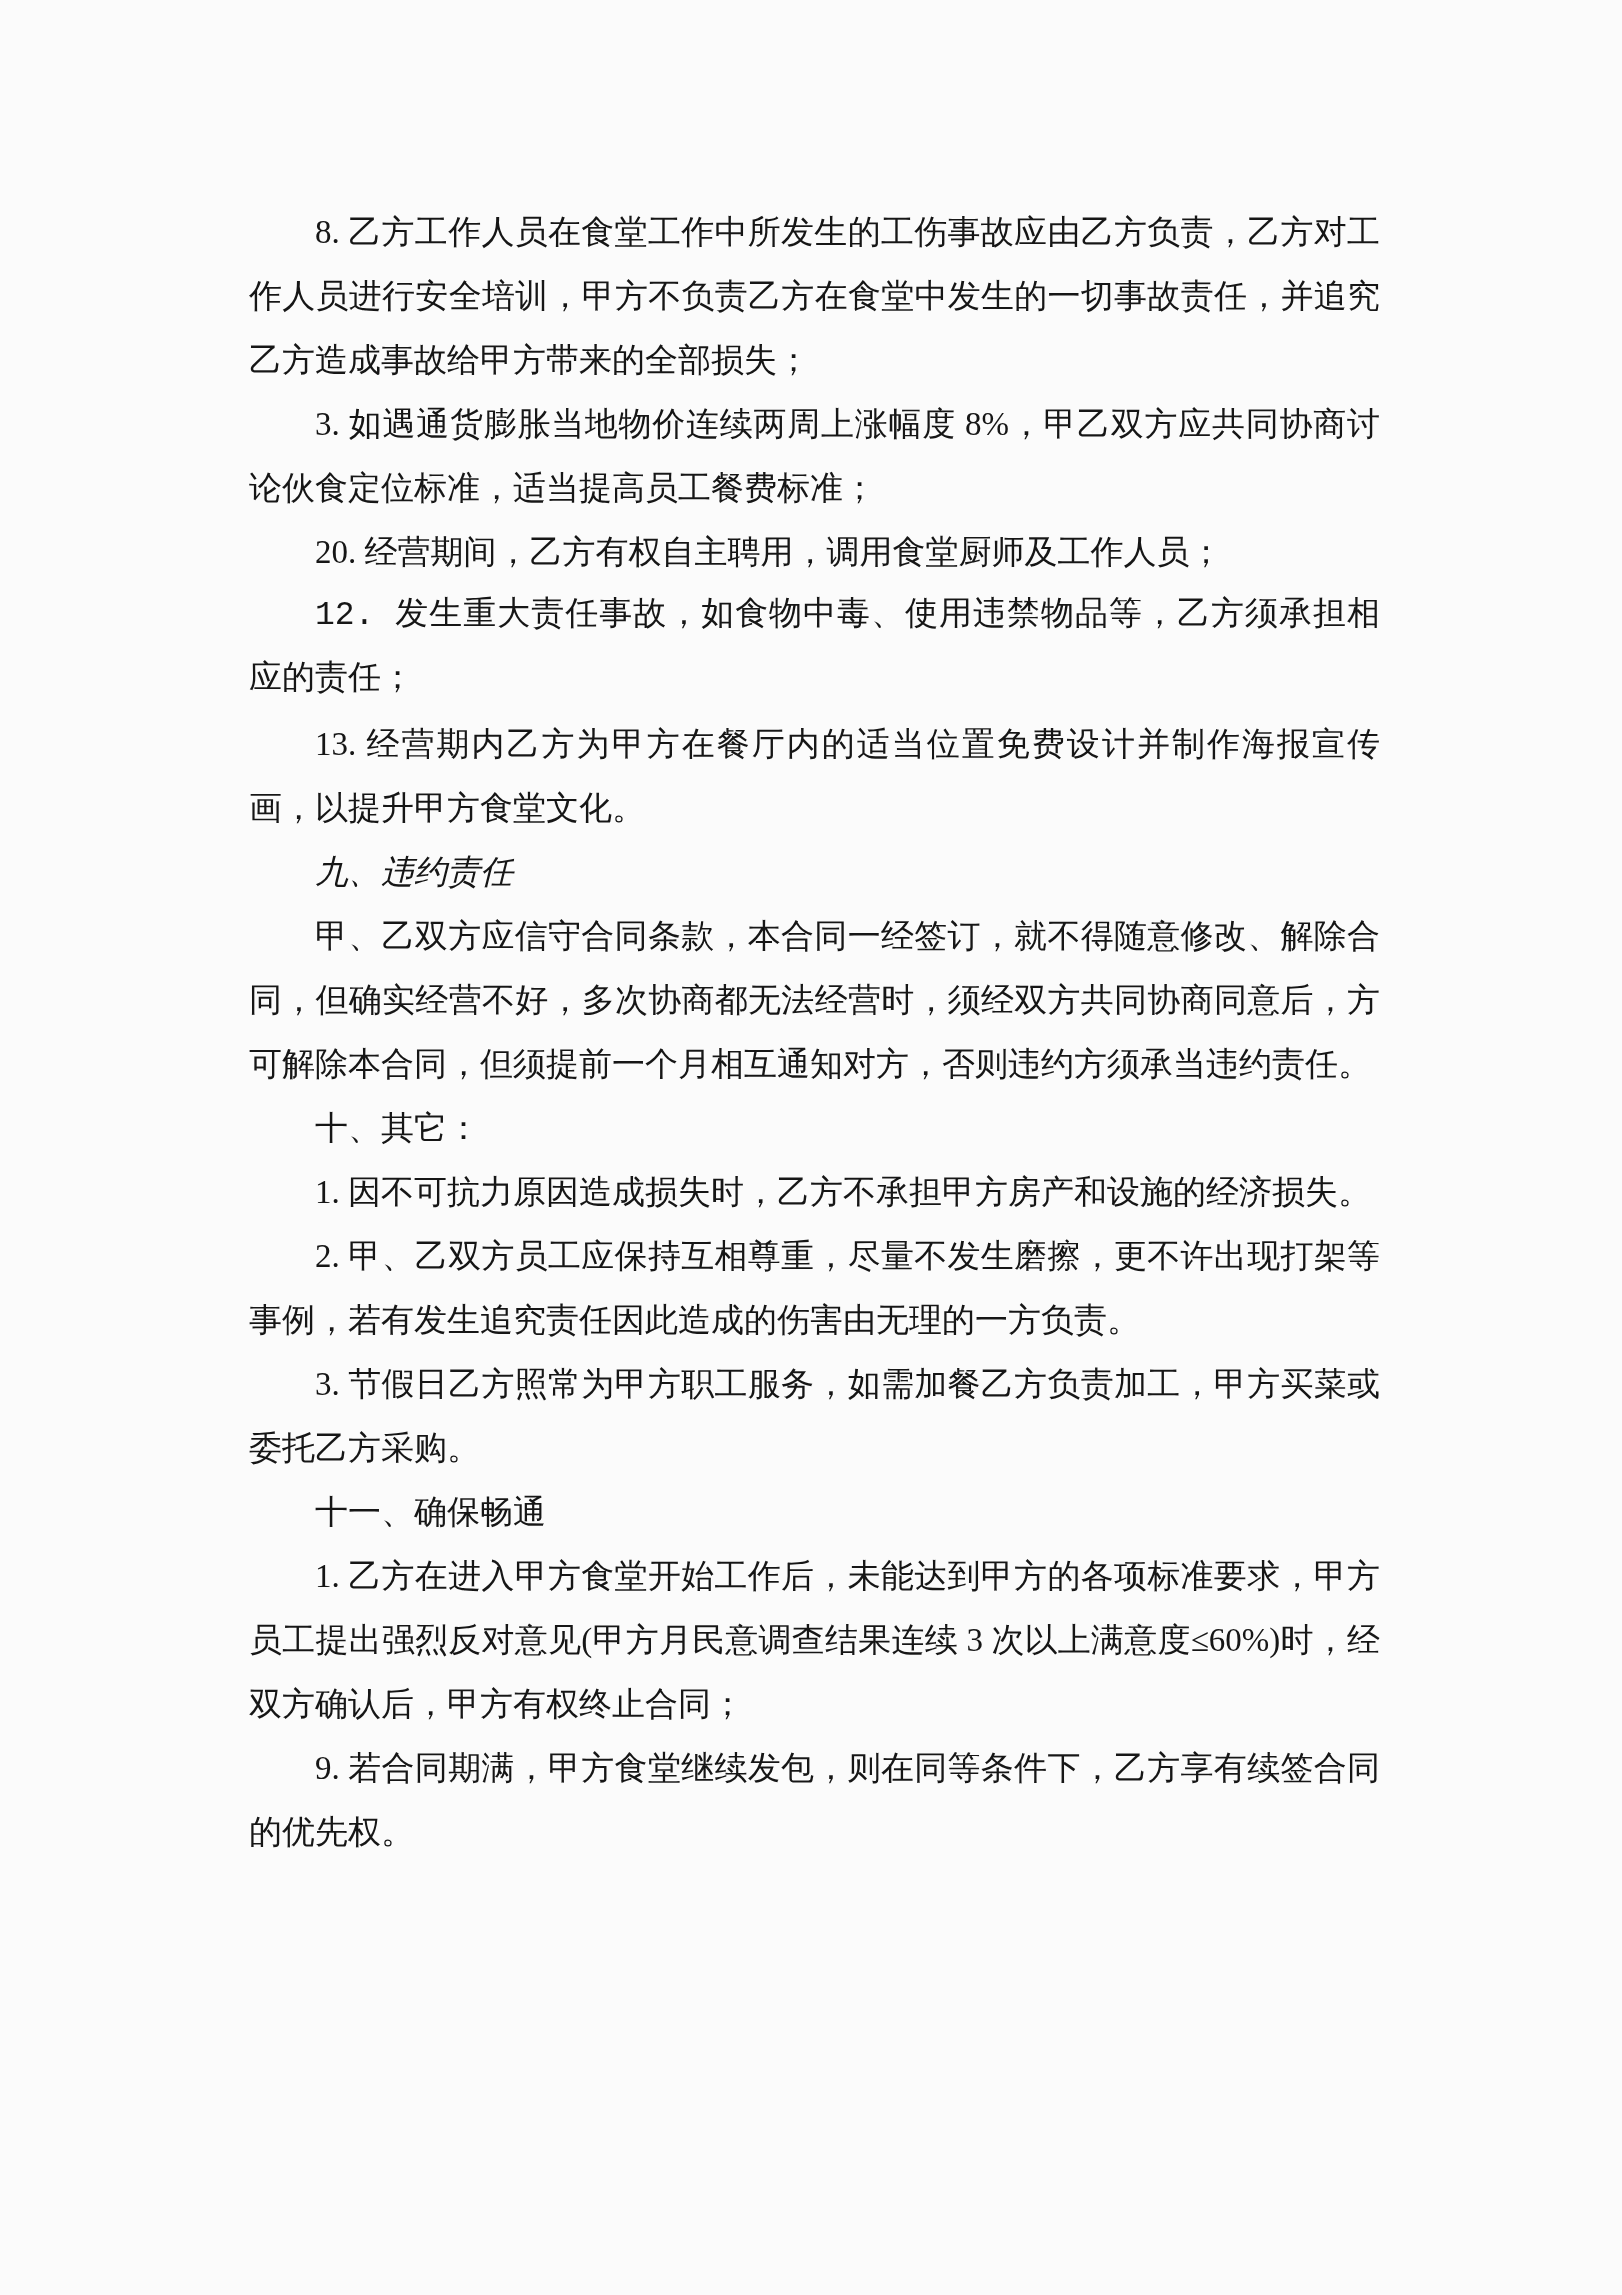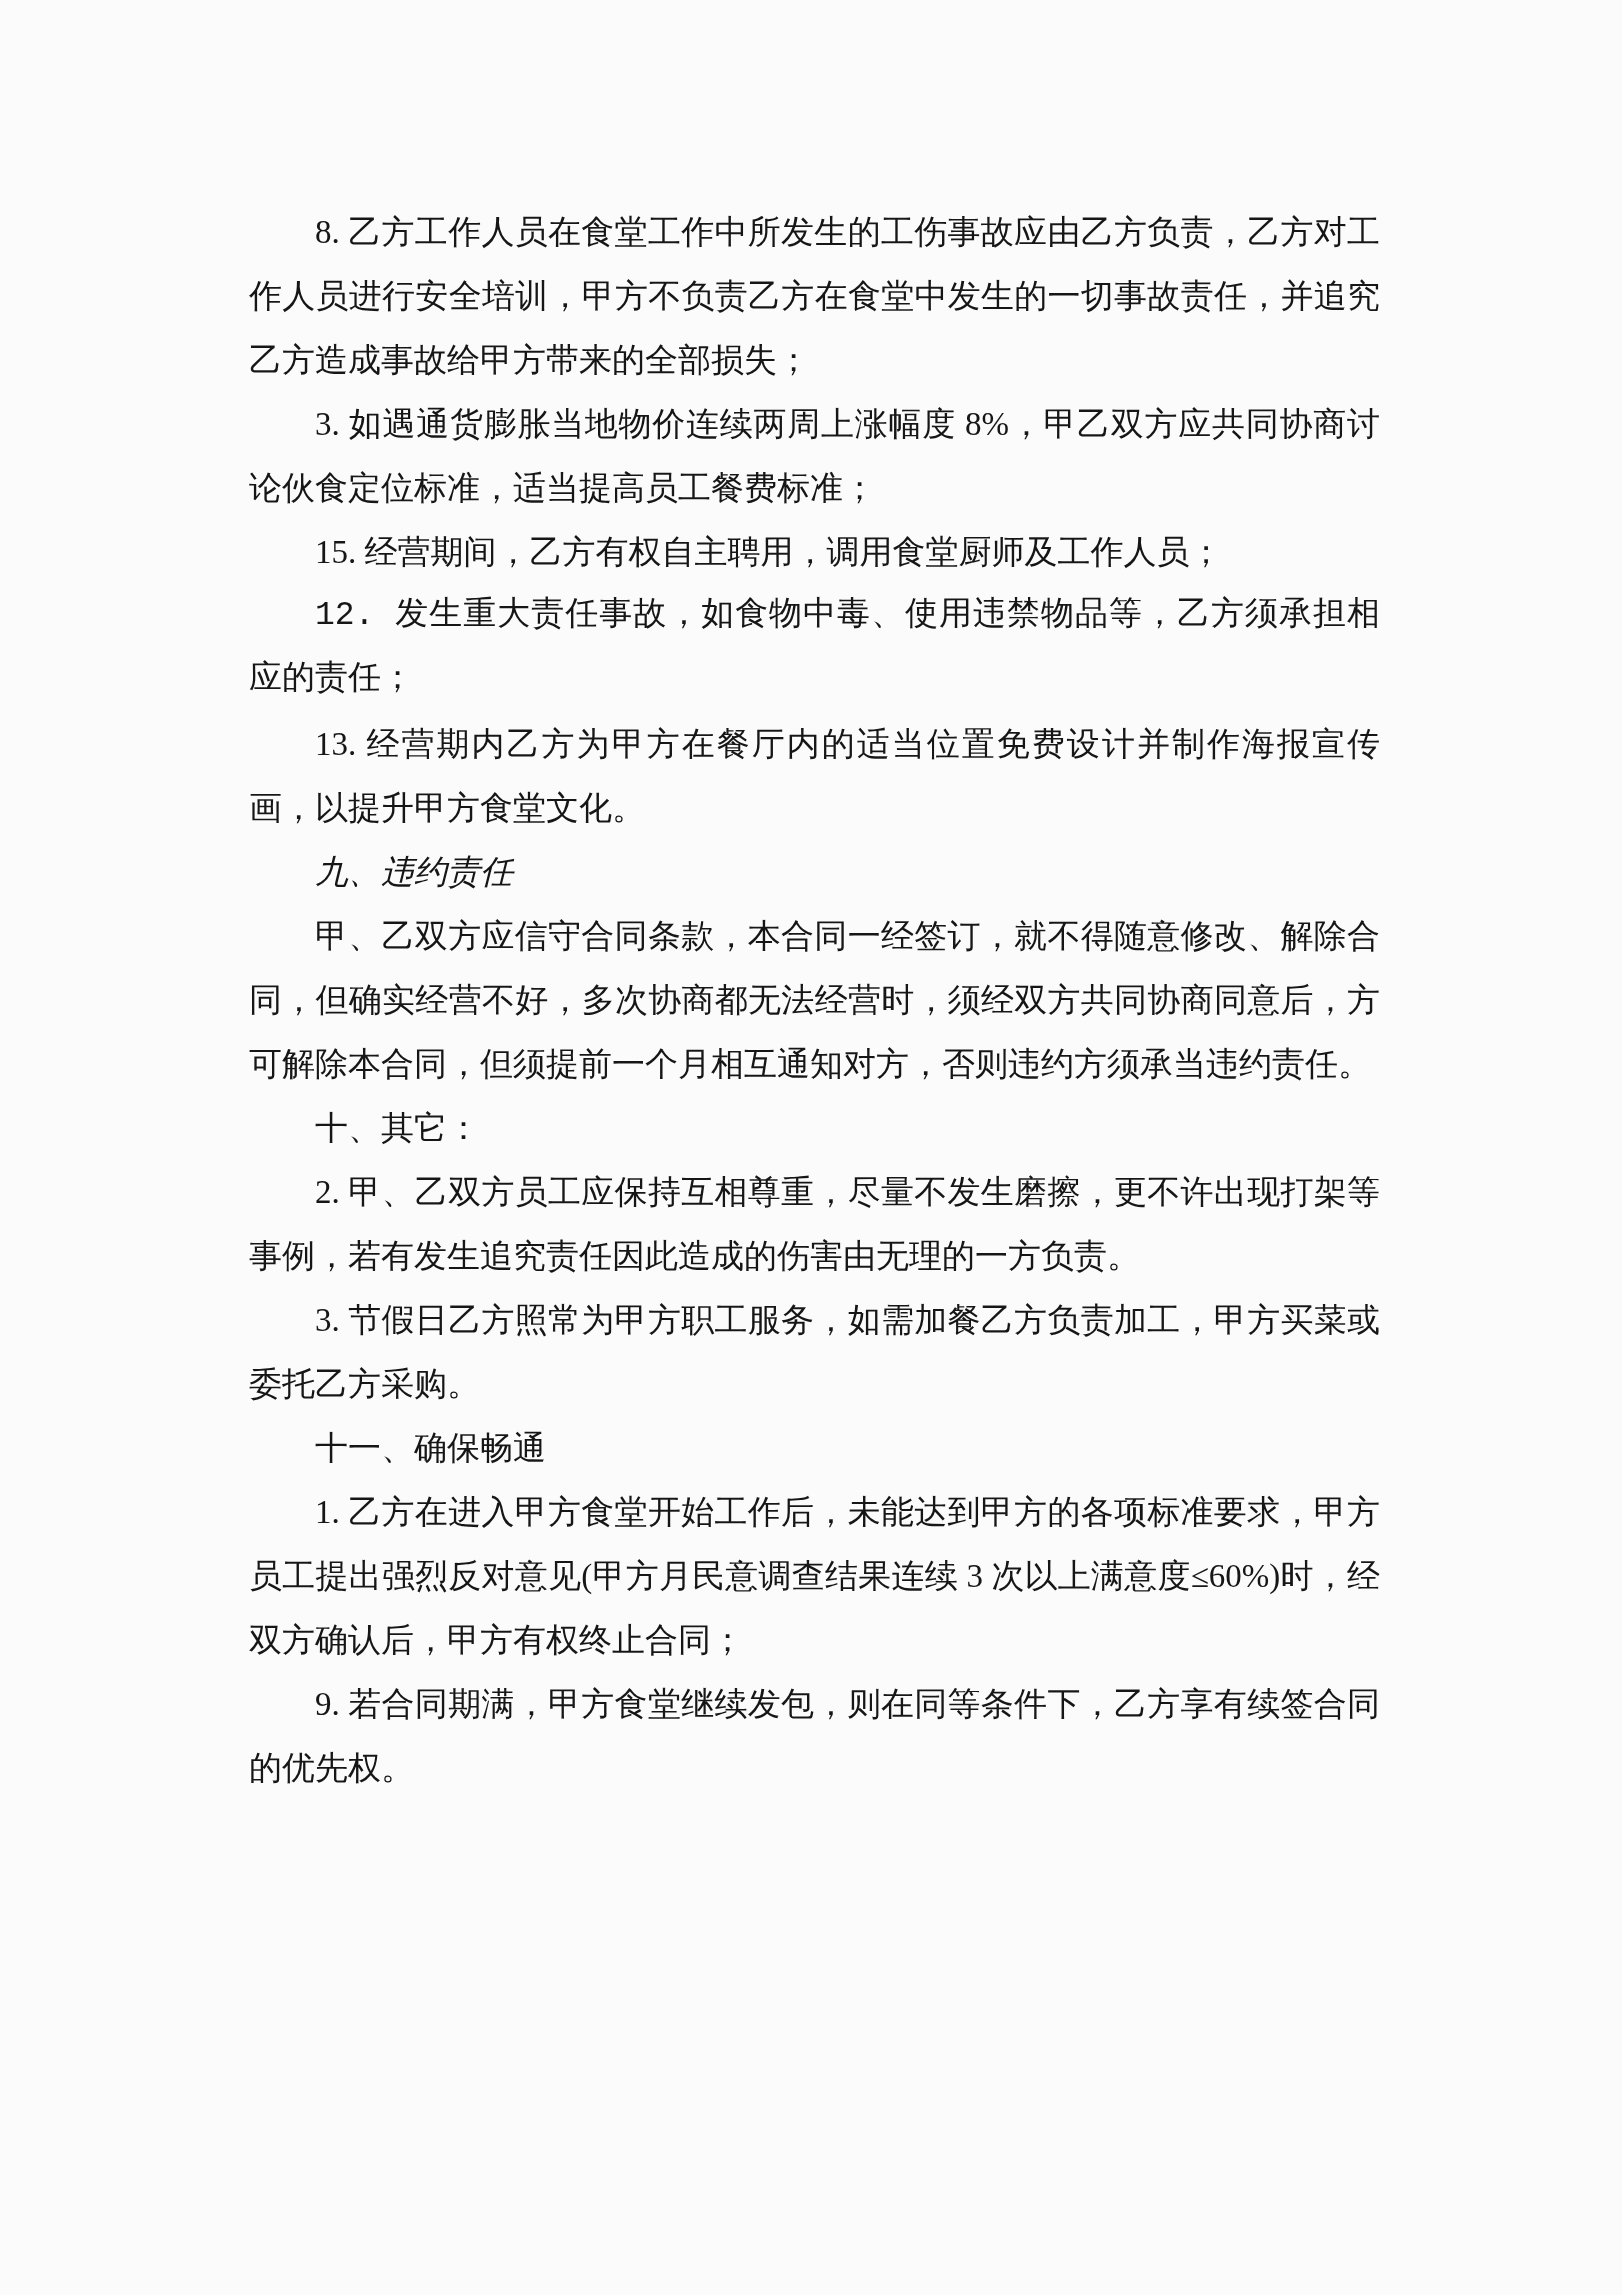--- a/index.html
+++ b/index.html
@@ -41,32 +41,33 @@
 </head>
 <body style="background: rgb(251, 251, 251);">
 
 <div class="page" style="background: rgb(251, 251, 251);">
   <div class="text-block">
   <p class="para" style="color: rgb(22, 22, 22);">8. 乙方工作人员在食堂工作中所发生的工伤事故应由乙方负责，乙方对工作人员进行安全培训，甲方不负责乙方在食堂中发生的一切事故责任，并追究乙方造成事故给甲方带来的全部损失；</p>
 
   <p class="para" style="color: rgb(22, 22, 22);">3. 如遇通货膨胀当地物价连续两周上涨幅度 8%，甲乙双方应共同协商讨论伙食定位标准，适当提高员工餐费标准；</p>
 
 
-  <p class="para" style="color: rgb(22, 22, 22);">15. 经营期间，乙方有权自主聘用，调用食堂厨师及工作人员；</p>
+  <p class="para" style="color: rgb(22, 22, 22);">20. 经营期间，乙方有权自主聘用，调用食堂厨师及工作人员；</p>
 
   <p class="para" style="color: rgb(22, 22, 22); font-family: Liberation Mono, monospace;">12. 发生重大责任事故，如食物中毒、使用违禁物品等，乙方须承担相应的责任；</p>
 
   <p class="para" style="color: rgb(22, 22, 22);">13. 经营期内乙方为甲方在餐厅内的适当位置免费设计并制作海报宣传画，以提升甲方食堂文化。</p>
 
   <p class="para" style="color: rgb(22, 22, 22); font-style: italic;">九、违约责任</p>
 
   <p class="para" style="color: rgb(22, 22, 22);">甲、乙双方应信守合同条款，本合同一经签订，就不得随意修改、解除合同，但确实经营不好，多次协商都无法经营时，须经双方共同协商同意后，方可解除本合同，但须提前一个月相互通知对方，否则违约方须承当违约责任。</p>
 
   <p class="para" style="color: rgb(22, 22, 22);">十、其它：</p>
 
+  <p class="para" style="color: rgb(22, 22, 22);">1. 因不可抗力原因造成损失时，乙方不承担甲方房产和设施的经济损失。</p>
 
   <p class="para" style="color: rgb(22, 22, 22);">2. 甲、乙双方员工应保持互相尊重，尽量不发生磨擦，更不许出现打架等事例，若有发生追究责任因此造成的伤害由无理的一方负责。</p>
 
   <p class="para" style="color: rgb(22, 22, 22);">3. 节假日乙方照常为甲方职工服务，如需加餐乙方负责加工，甲方买菜或委托乙方采购。</p>
 
   <p class="para" style="color: rgb(22, 22, 22);">十一、确保畅通</p>
 
   <p class="para" style="color: rgb(22, 22, 22);">1. 乙方在进入甲方食堂开始工作后，未能达到甲方的各项标准要求，甲方员工提出强烈反对意见(甲方月民意调查结果连续 3 次以上满意度≤60%)时，经双方确认后，甲方有权终止合同；</p>
 
   <p class="para" style="color: rgb(22, 22, 22);">9. 若合同期满，甲方食堂继续发包，则在同等条件下，乙方享有续签合同的优先权。</p>

